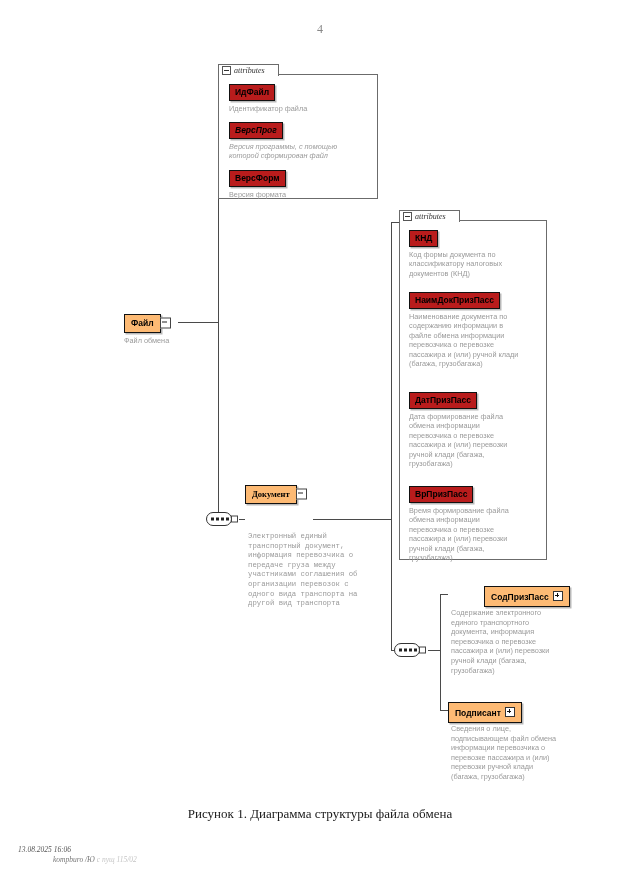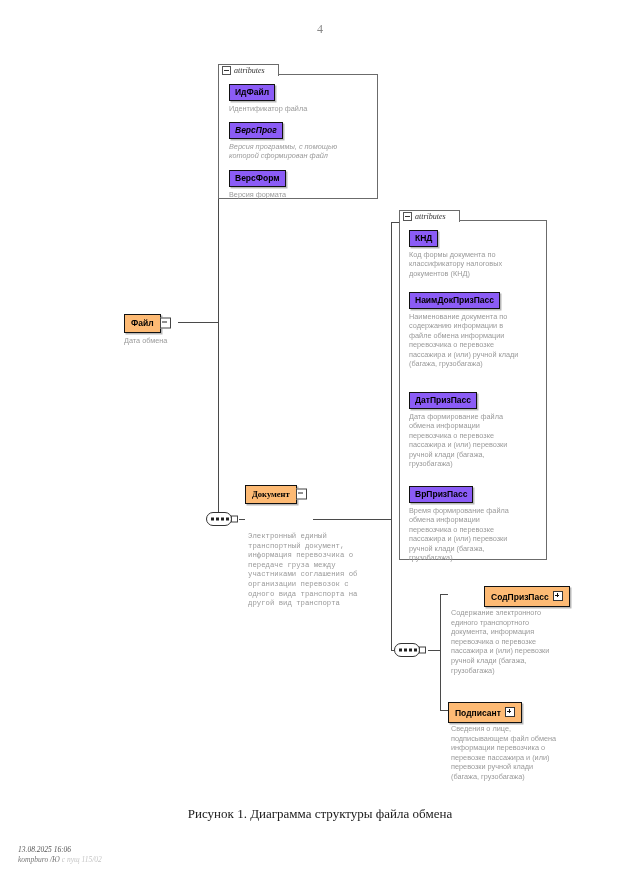--- a/index.html
+++ b/index.html
@@ -61,21 +61,21 @@
     font-size:8px;
     color:#333;
     line-height:1;
     white-space:nowrap;
   }
 
   
   .chip{
     display:inline-block;
     border:1px solid #111;
-    background:#8b5cf6;
+    background:#b91c1c;
     font-weight:bold;
     font-size:8.5px;
     line-height:1;
     padding:3px 5px 3px 5px;
     position:relative;
     white-space:nowrap;
     box-shadow:1.5px 1.5px 0 0 #b9b9b9;
     color:#000;
   }
   .attr-item{position:absolute;}
@@ -173,21 +173,21 @@
   }
   
   .footer{
     position:absolute;left:18px;top:845px;
     font-family:"Liberation Serif", serif;
     font-style:italic;
     font-size:7.5px;
     line-height:10px;
     color:#555;
   }
-  .footer .wm{color:#777;}
+  .footer .wm{color:#777;margin-left:35px;}
   .footer .wmfaint{color:#c6c6c6;}
 </style>
 </head>
 <body>
 
 <div class="page">
 
   <div class="page-number">4</div>
 
   <div class="line hline" style="left:178px;top:322px;width:40px;"></div>
@@ -277,21 +277,21 @@
 пассажира и (или) перевозки
 ручной клади (багажа,
 грузобагажа)</div>
     </div>
   </div>
 
   <div class="node" style="left:124px;top:314px;">
     <span class="node-label">Файл</span>
     <span class="node-toggle minus"></span>
   </div>
-  <div class="node-desc" style="left:124px;top:336px;width:120px;">Дата обмена</div>
+  <div class="node-desc" style="left:124px;top:336px;width:120px;">Файл обмена</div>
 
   <div class="seq" style="left:206px;top:512px;">
     <span class="dots"></span>
     <span class="stub"></span>
   </div>
 
   <div class="node" style="left:245px;top:485px;font-family:Liberation Serif, serif;">
     <span class="node-label">Документ</span>
     <span class="node-toggle minus"></span>
   </div>

